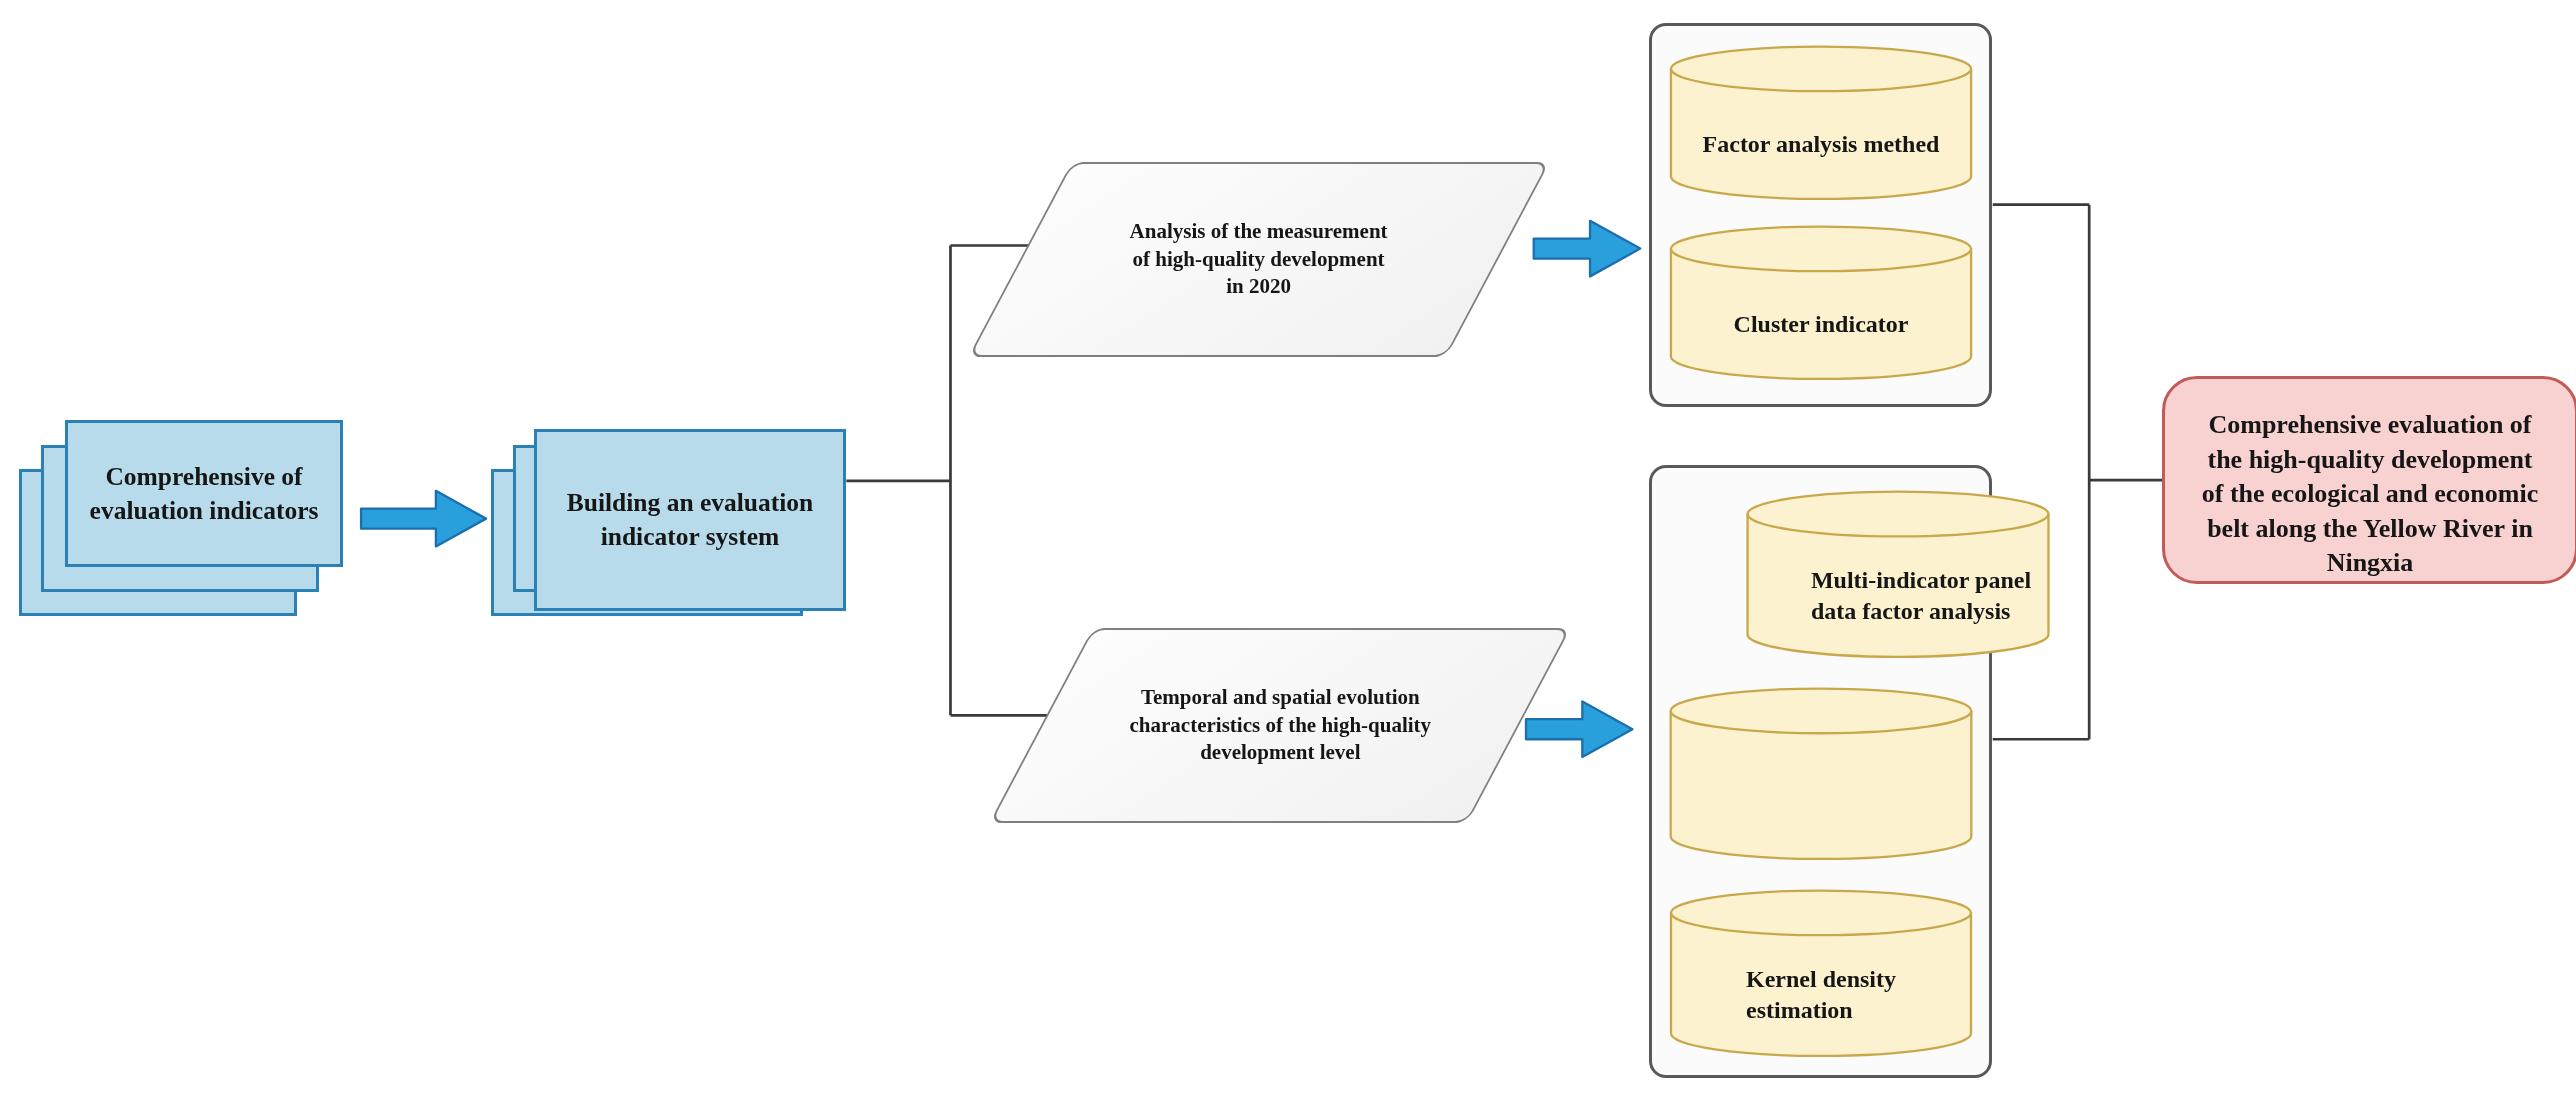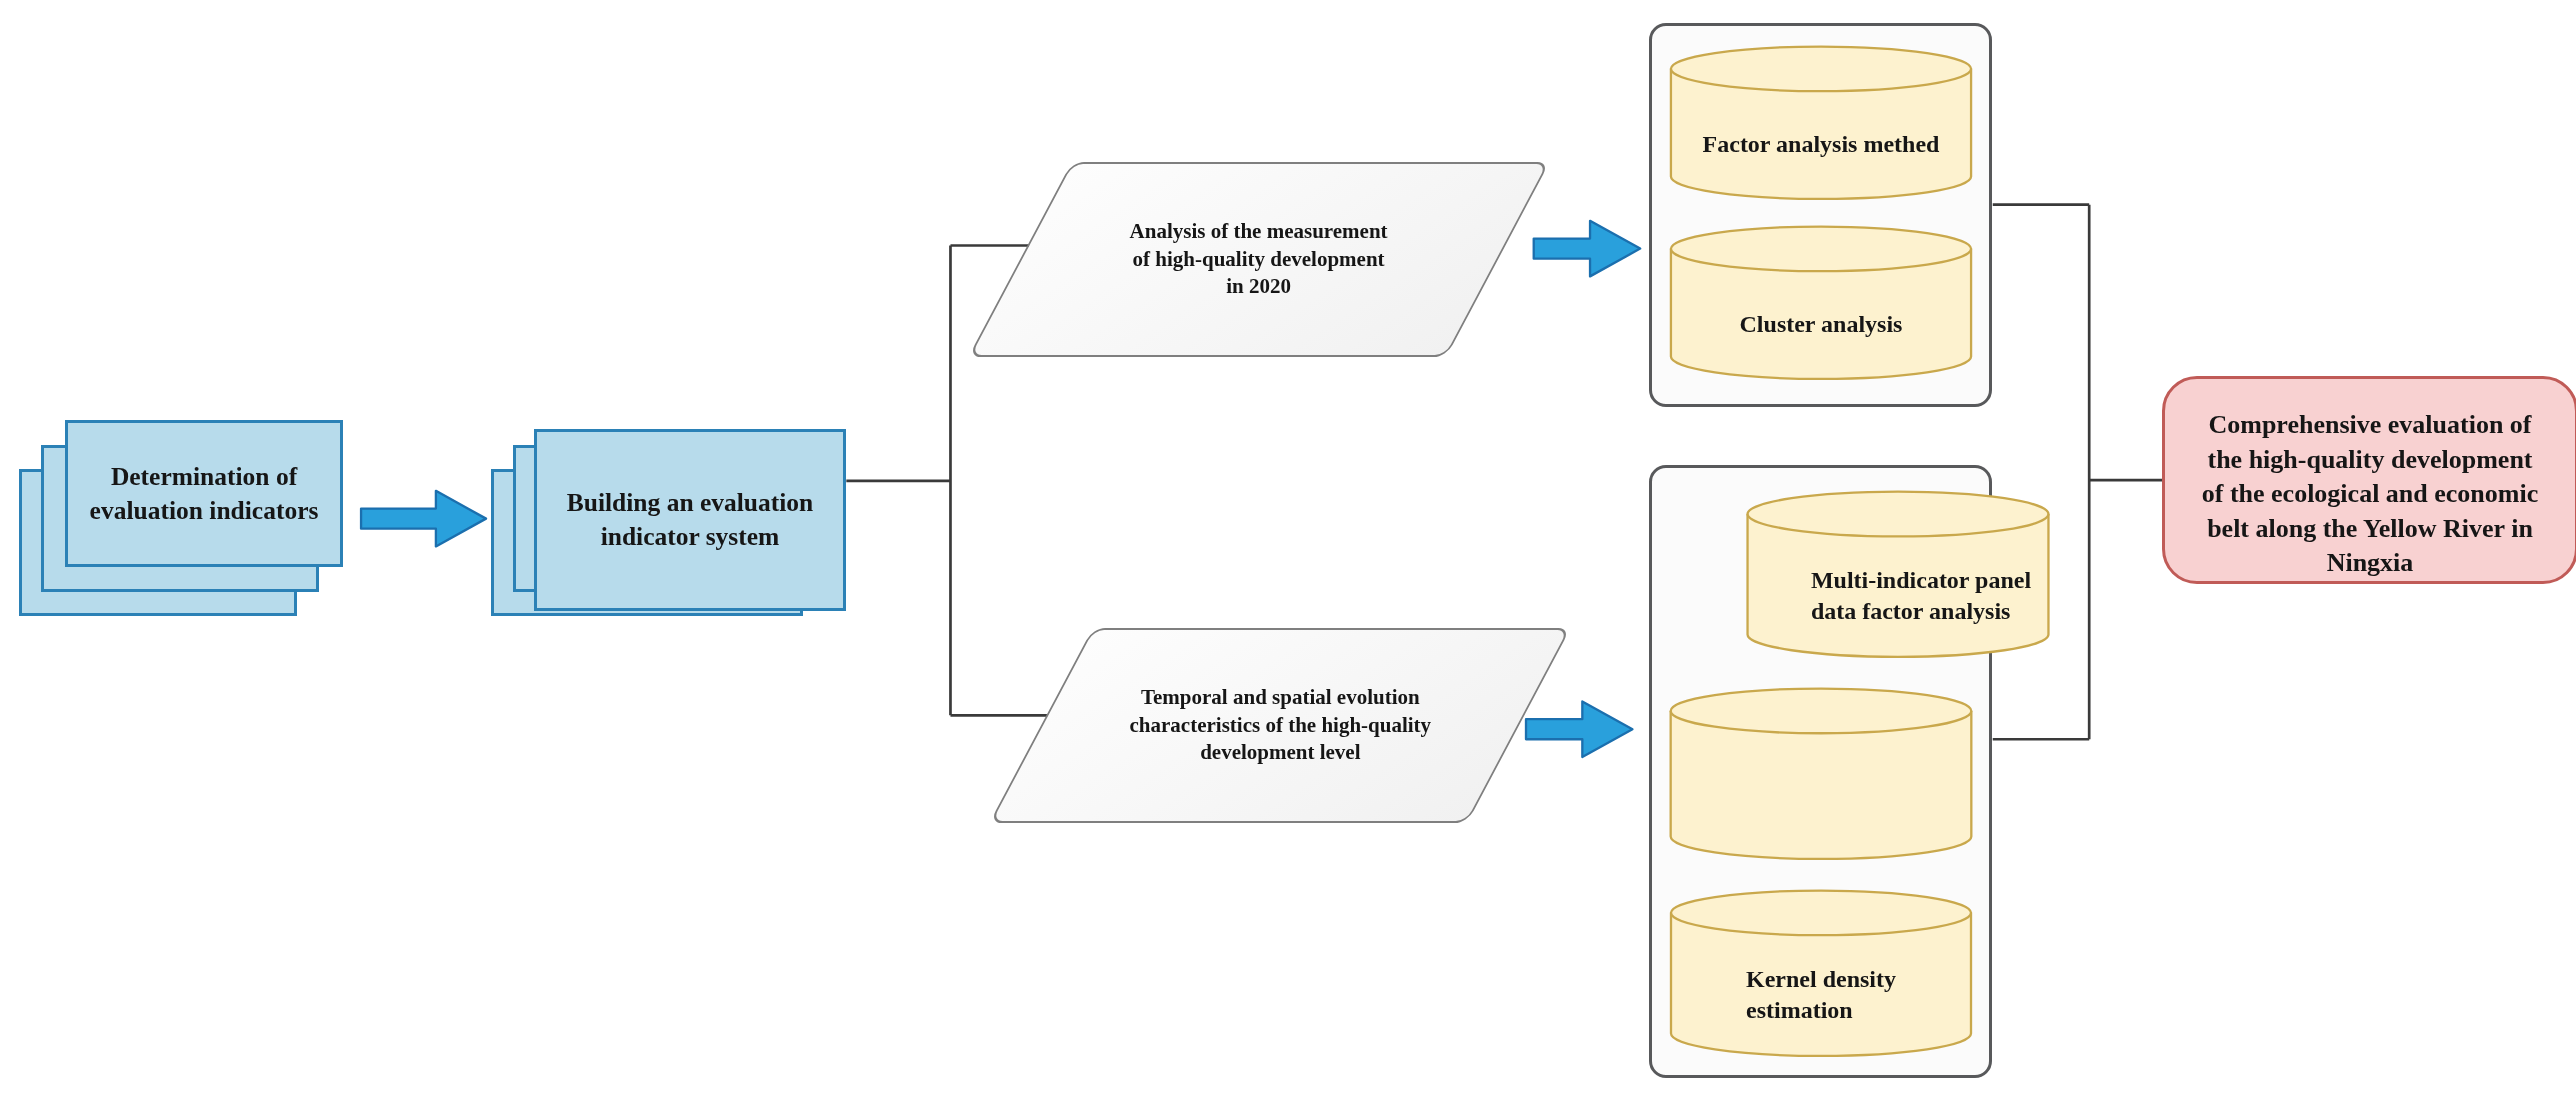--- a/index.html
+++ b/index.html
@@ -85,21 +85,21 @@
 
     <polygon class="flow-arrow" points="468,659 565,659 565,636 630,672 565,708 565,685 468,685"></polygon>
     <polygon class="flow-arrow" points="1988,309 2061,309 2061,286 2126,322 2061,358 2061,335 1988,335"></polygon>
     <polygon class="flow-arrow" points="1978,932 2051,932 2051,909 2116,945 2051,981 2051,958 1978,958"></polygon>
   </svg>
 
   <div class="stack" style="left:19px; top:420px; width:324px; height:198px">
     <div class="stack-layer" style="left:0; top:49px; width:278px; height:147px"></div>
     <div class="stack-layer" style="left:21.6px; top:25px; width:278px; height:147px"></div>
     <div class="stack-layer stack-front" style="left:46px; top:0; width:278px; height:147px">
-      <div class="node-label">Determination of
+      <div class="node-label">Comprehensive of
 evaluation indicators</div>
     </div>
   </div>
 
   <div class="stack" style="left:491px; top:420px; width:358px; height:198px">
     <div class="stack-layer" style="left:0; top:49px; width:312px; height:147px"></div>
     <div class="stack-layer" style="left:21.6px; top:25px; width:312px; height:147px"></div>
     <div class="stack-layer stack-front" style="left:43px; top:9px; width:312px; height:182px">
       <div class="node-label">Building an evaluation
 indicator system</div>
@@ -126,21 +126,21 @@
       <ellipse class="cyl-shape" cx="197" cy="31" rx="195" ry="29"></ellipse>
     </svg>
     <div class="cyl-label">Factor analysis methed</div>
   </div>
 
   <div class="cylinder" style="left:1669px; top:225px; width:304px; height:157px">
     <svg width="304" height="157" viewBox="0 0 394 204">
       <path class="cyl-shape" d="M2 31 V171 A195 29 0 0 0 392 171 V31"></path>
       <ellipse class="cyl-shape" cx="197" cy="31" rx="195" ry="29"></ellipse>
     </svg>
-    <div class="cyl-label">Cluster analysis</div>
+    <div class="cyl-label">Cluster indicator</div>
   </div>
 
   <div class="method-container" style="left:1649px; top:465px; height:613px"></div>
 
   <div class="cylinder" style="left:1746px; top:490px; width:350px; height:170px">
     <svg width="304" height="170" viewBox="0 0 394 220">
       <path class="cyl-shape" d="M2 31 V187 A195 29 0 0 0 392 187 V31"></path>
       <ellipse class="cyl-shape" cx="197" cy="31" rx="195" ry="29"></ellipse>
     </svg>
     <div class="cyl-label">Multi-indicator panel

